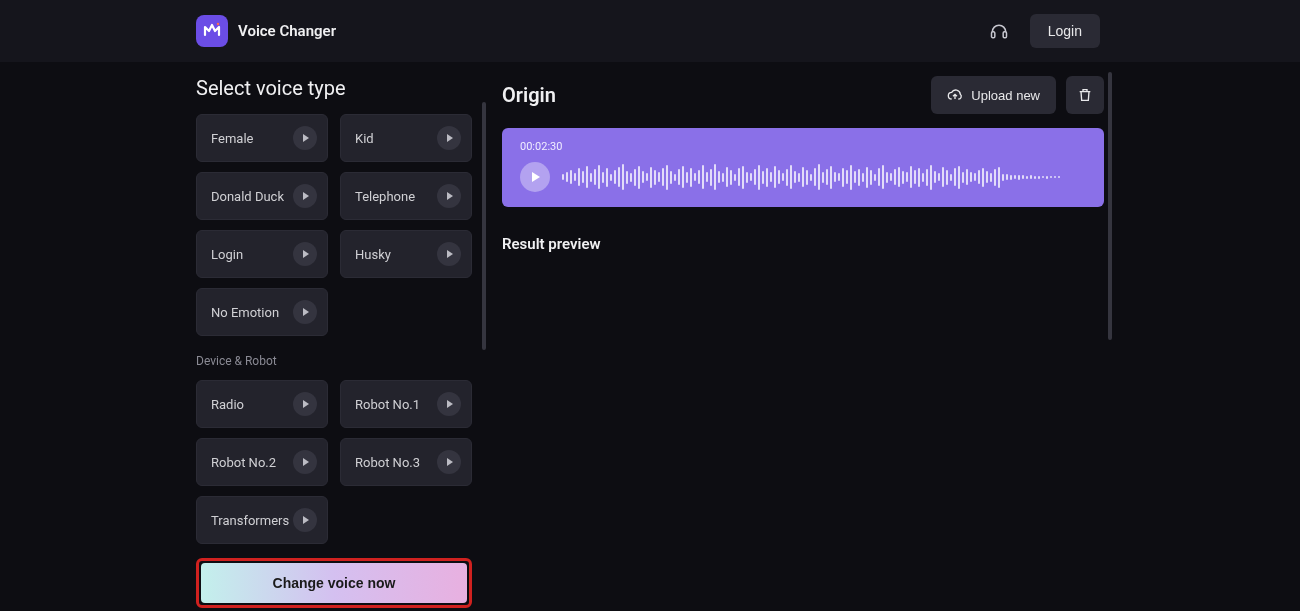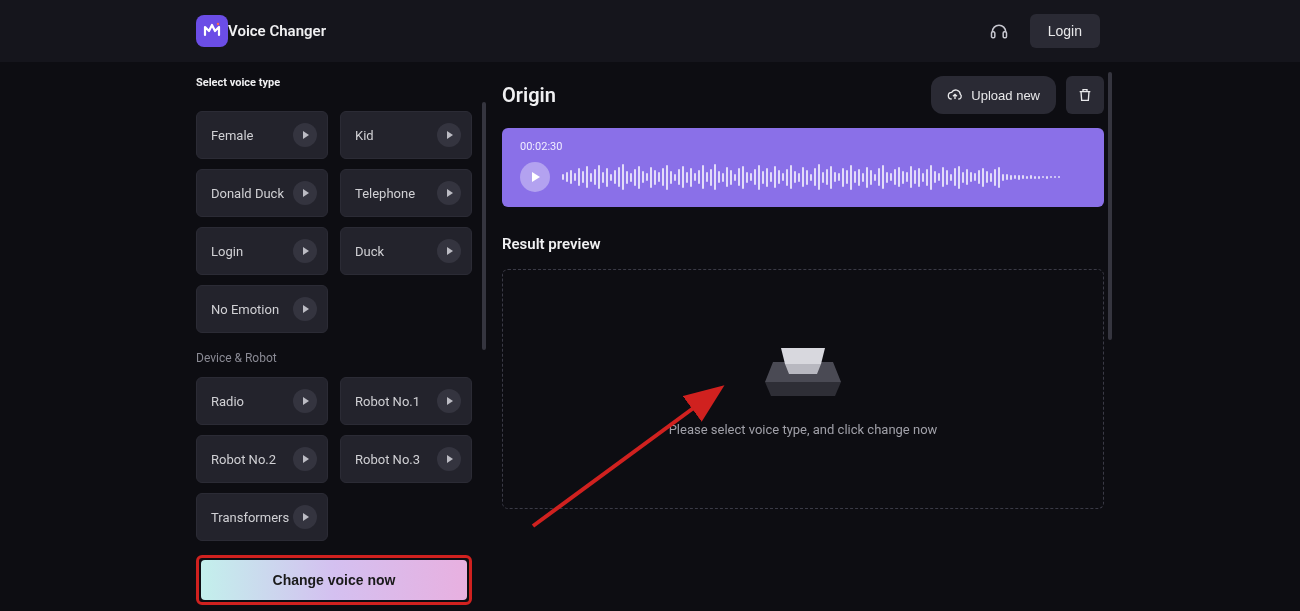--- a/index.html
+++ b/index.html
@@ -1,47 +1,47 @@
 <!DOCTYPE html>
 <html><head>
 <meta charset="utf-8">
 <style>
   * { box-sizing: border-box; margin: 0; padding: 0; }
   html, body { width: 1300px; height: 611px; background: #0d0d12; font-family: -apple-system, BlinkMacSystemFont, "Segoe UI", Roboto, sans-serif; color: #e8e8ea; overflow: hidden; }
   .topbar { height: 62px; background: #15151c; display: flex; align-items: center; padding: 0 20px 0 196px; justify-content: space-between; }
-  .brand { display: flex; align-items: center; }
+  .brand { display: flex; align-items: center; gap: 10px; }
   .brand-icon { width: 32px; height: 32px; border-radius: 8px; background: #6b4de6; display: flex; align-items: center; justify-content: center; position: relative; }
   .brand-title { font-size: 15px; font-weight: 600; color: #f0f0f2; }
   .top-right { display: flex; align-items: center; gap: 14px; margin-right: 180px; }
   .headset-btn { width: 34px; height: 34px; display: flex; align-items: center; justify-content: center; border-radius: 6px; cursor: pointer; }
   .login-btn { background: #2a2a34; border: none; color: #e8e8ea; font-size: 14px; font-weight: 500; padding: 9px 18px; border-radius: 6px; cursor: pointer; }
 
   .content { display: flex; padding: 14px 196px 0 196px; gap: 30px; }
 
   .left-col { width: 276px; flex-shrink: 0; position: relative; }
-  .section-title { font-size: 11px; font-weight: 700; color: #f0f0f2; margin-bottom: 22px; }
+  .section-title { font-size: 20px; font-weight: 400; color: #f0f0f2; margin-bottom: 14px; }
   .voice-grid { display: grid; grid-template-columns: 1fr 1fr; gap: 10px 12px; }
   .voice-card { background: #23232c; border: 1px solid #2b2b35; border-radius: 6px; height: 48px; display: flex; align-items: center; justify-content: space-between; padding: 0 10px 0 14px; cursor: pointer; }
   .voice-card.selected { border: 1px solid; border-image: linear-gradient(90deg, #b0e8e0, #d9a8e8) 1; background: #1a1a22; }
   .voice-label { font-size: 13px; color: #d0d0d4; }
   .play-circle { width: 24px; height: 24px; border-radius: 50%; background: #34343f; display: flex; align-items: center; justify-content: center; }
   .play-tri { width: 0; height: 0; border-left: 6px solid #bcbcc4; border-top: 4px solid transparent; border-bottom: 4px solid transparent; margin-left: 1px; }
 
   .group-label { font-size: 12px; color: #8a8a94; margin: 18px 0 12px 0; }
 
   .scroll-indicator { position: absolute; right: -14px; top: 26px; width: 4px; height: 248px; background: #35353f; border-radius: 2px; }
 
   .change-btn-wrap { margin-top: 14px; border: 3px solid #d0211f; border-radius: 6px; padding: 2px; }
   .change-btn { width: 100%; height: 40px; border: none; border-radius: 4px; background: linear-gradient(90deg, #c3f0ec 0%, #d4c0f0 50%, #e8b0e0 100%); color: #1a1a1a; font-size: 14px; font-weight: 600; cursor: pointer; }
 
   .right-col { flex: 1; min-width: 0; }
   .origin-head { display: flex; align-items: center; justify-content: space-between; margin-bottom: 14px; }
   .origin-title { font-size: 20px; font-weight: 600; color: #f0f0f2; }
   .origin-actions { display: flex; gap: 10px; }
-  .upload-btn { background: #2a2a34; border: none; color: #e8e8ea; font-size: 13px; font-weight: 500; padding: 10px 16px; border-radius: 12px; cursor: pointer; display: flex; align-items: center; gap: 8px; }
+  .upload-btn { background: #2a2a34; border: none; color: #e8e8ea; font-size: 13px; font-weight: 500; padding: 10px 16px; border-radius: 6px; cursor: pointer; display: flex; align-items: center; gap: 8px; }
   .trash-btn { width: 38px; height: 38px; background: #2a2a34; border: none; border-radius: 6px; display: flex; align-items: center; justify-content: center; cursor: pointer; }
 
   .audio-card { background: #8a70e8; border-radius: 6px; padding: 12px 18px 14px 18px; }
   .audio-top { display: flex; justify-content: space-between; font-size: 11px; color: #f0ecff; margin-bottom: 8px; }
   .audio-body { display: flex; align-items: center; gap: 12px; }
   .big-play { width: 30px; height: 30px; border-radius: 50%; background: rgba(255,255,255,0.35); display: flex; align-items: center; justify-content: center; cursor: pointer; flex-shrink: 0; }
   .big-play-tri { width: 0; height: 0; border-left: 8px solid #ffffff; border-top: 5px solid transparent; border-bottom: 5px solid transparent; margin-left: 2px; }
   .waveform { flex: 1; height: 32px; display: flex; align-items: center; gap: 2px; overflow: hidden; position: relative; }
   .wf-bar { width: 2px; background: rgba(255,255,255,0.75); border-radius: 1px; flex-shrink: 0; }
 
@@ -108,21 +108,21 @@
             <div class="play-tri"></div>
           </div>
         </div>
         <div class="voice-card">
           <span class="voice-label">Login</span>
           <div class="play-circle">
             <div class="play-tri"></div>
           </div>
         </div>
         <div class="voice-card">
-          <span class="voice-label">Duck</span>
+          <span class="voice-label">Husky</span>
           <div class="play-circle">
             <div class="play-tri"></div>
           </div>
         </div>
         <div class="voice-card">
           <span class="voice-label">No Emotion</span>
           <div class="play-circle">
             <div class="play-tri"></div>
           </div>
         </div>
@@ -317,35 +317,16 @@
             <div class="wf-bar" style="height: 2px;"></div>
             <div class="wf-bar" style="height: 3px;"></div>
             <div class="wf-bar" style="height: 2px;"></div>
             <div class="wf-bar" style="height: 2px;"></div>
             <div class="wf-bar" style="height: 2px;"></div>
           </div>
       </div>
     </div>
 
     <div class="result-title">Result preview</div>
-    <div class="result-box">
-      <div class="inbox-icon">
-        <svg width="80" height="56" viewBox="0 0 80 56">
-          <polygon points="10,20 70,20 78,40 2,40" fill="#4a4a54"></polygon>
-          <polygon points="2,40 78,40 72,54 8,54" fill="#2e2e36"></polygon>
-          <polygon points="18,6 62,6 58,22 22,22" fill="#d8d8de"></polygon>
-          <polygon points="22,22 58,22 54,32 26,32" fill="#b8b8c0"></polygon>
-        </svg>
-      </div>
-      <div class="result-hint">Please select voice type, and click change now</div>
-      <svg class="arrow-annotation" width="220" height="160" viewBox="0 0 220 160">
-        <defs>
-            <marker id="ah" markerWidth="10" markerHeight="8" refX="8" refY="4" orient="auto">
-              <polygon points="0,0 10,4 0,8" fill="#d0211f"></polygon>
-            </marker>
-          </defs>
-        <line x1="10" y1="150" x2="195" y2="14" stroke="#d0211f" stroke-width="4" marker-end="url(#ah)"></line>
-      </svg>
-    </div>
   </div>
 </div>
 
 <div class="page-scroll"></div>
 
 </body></html>

